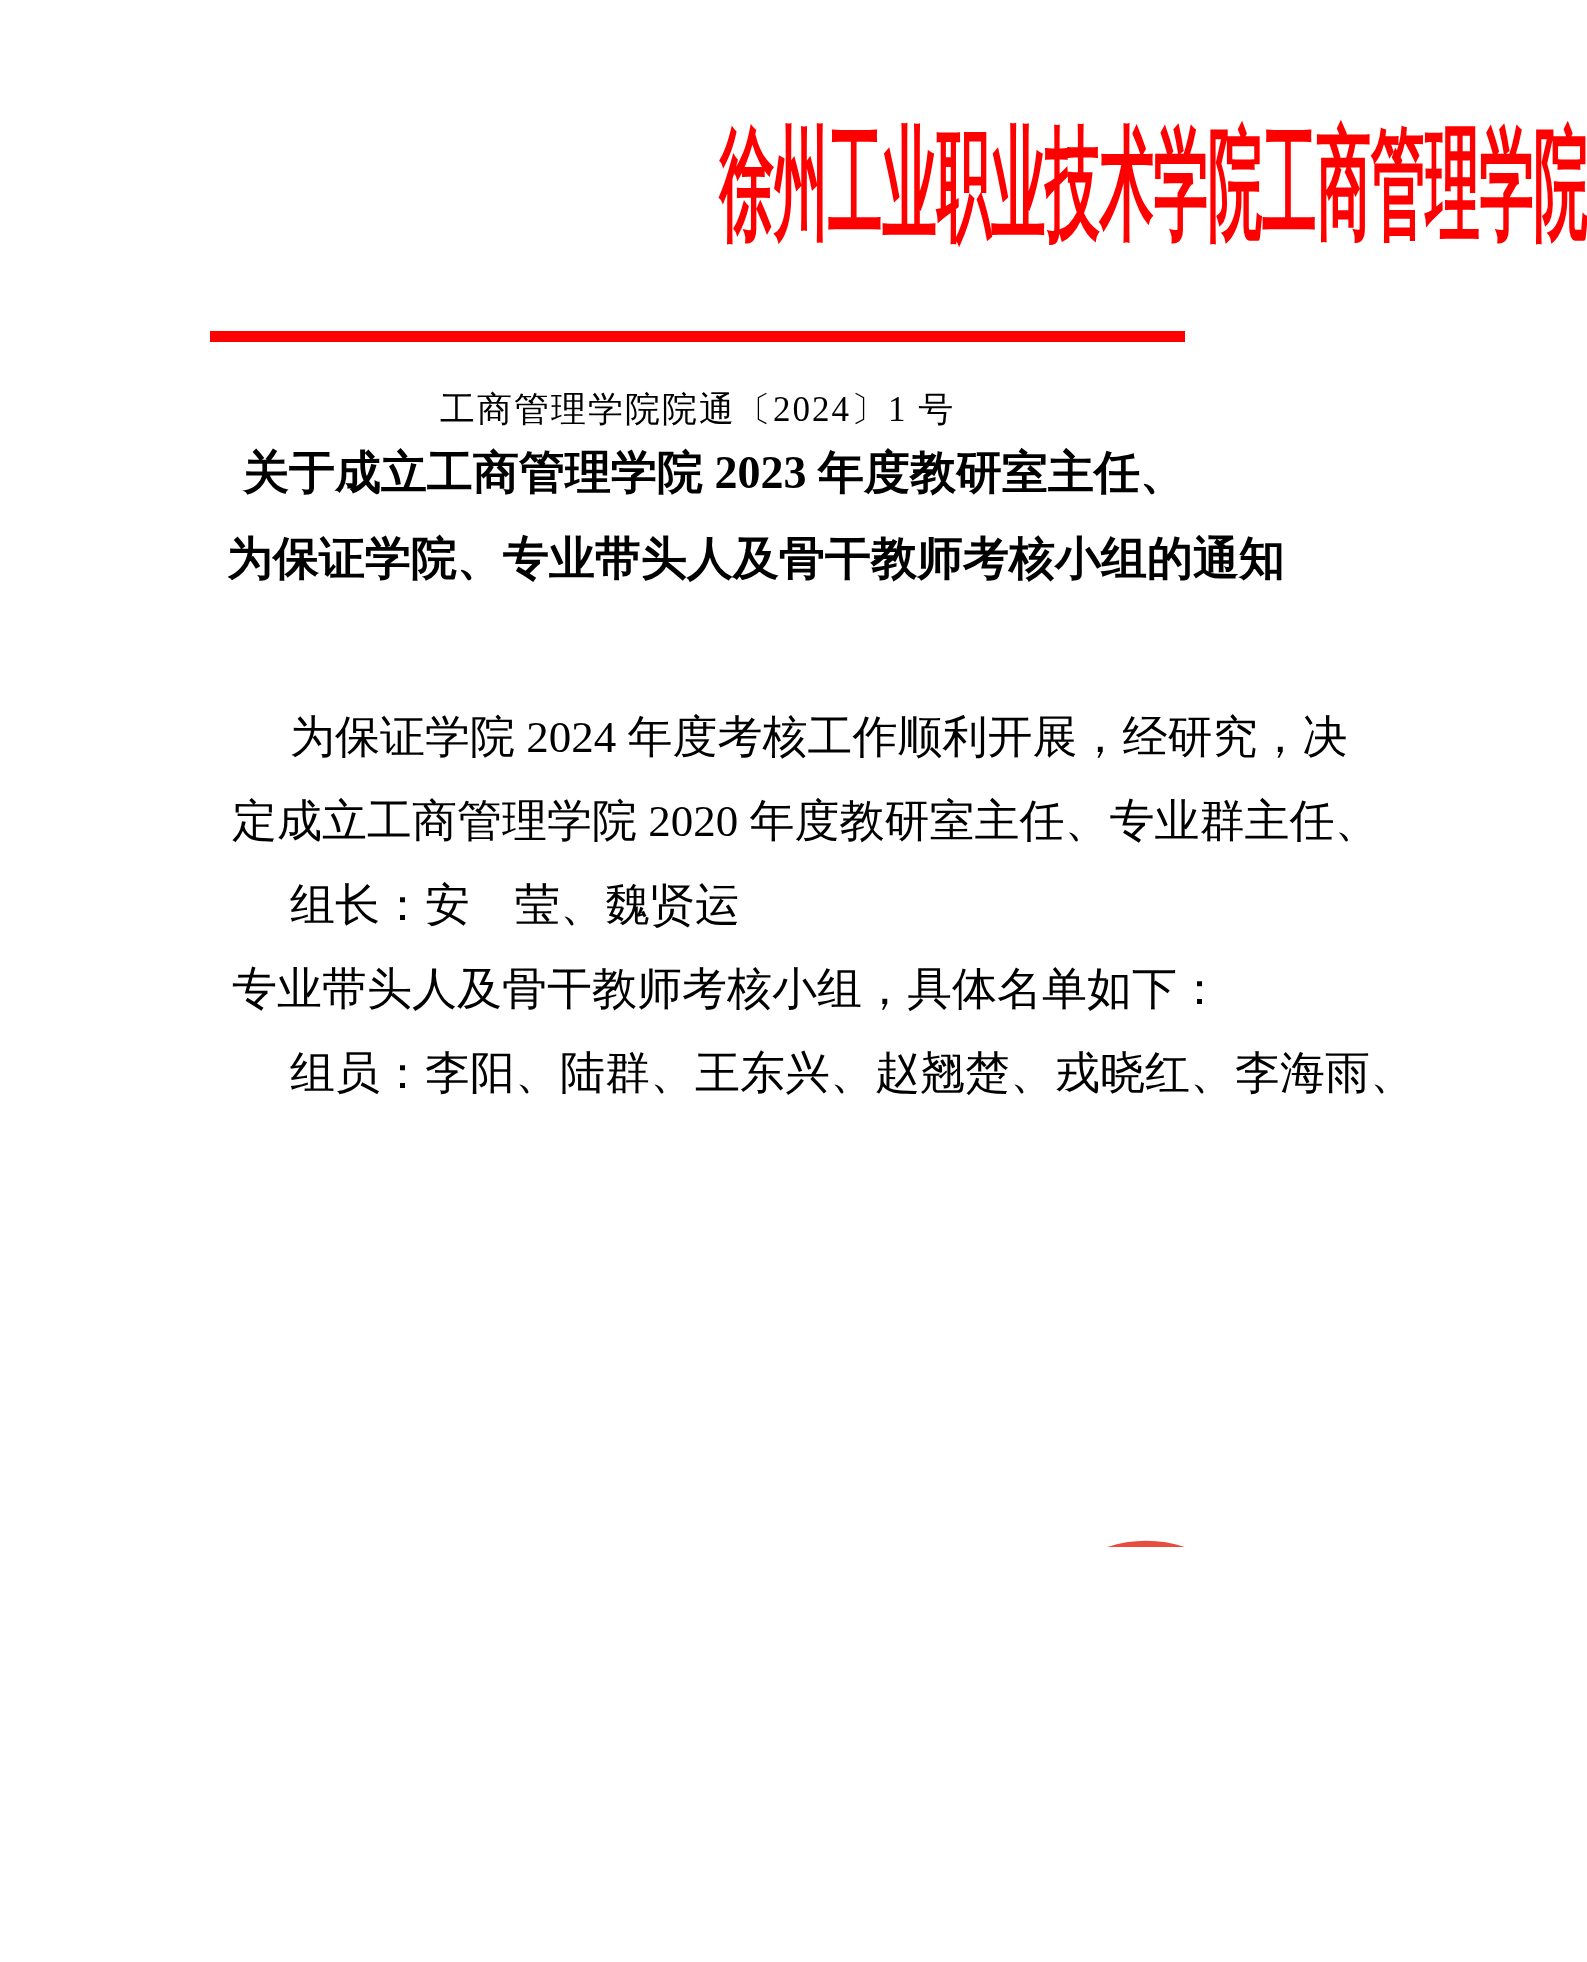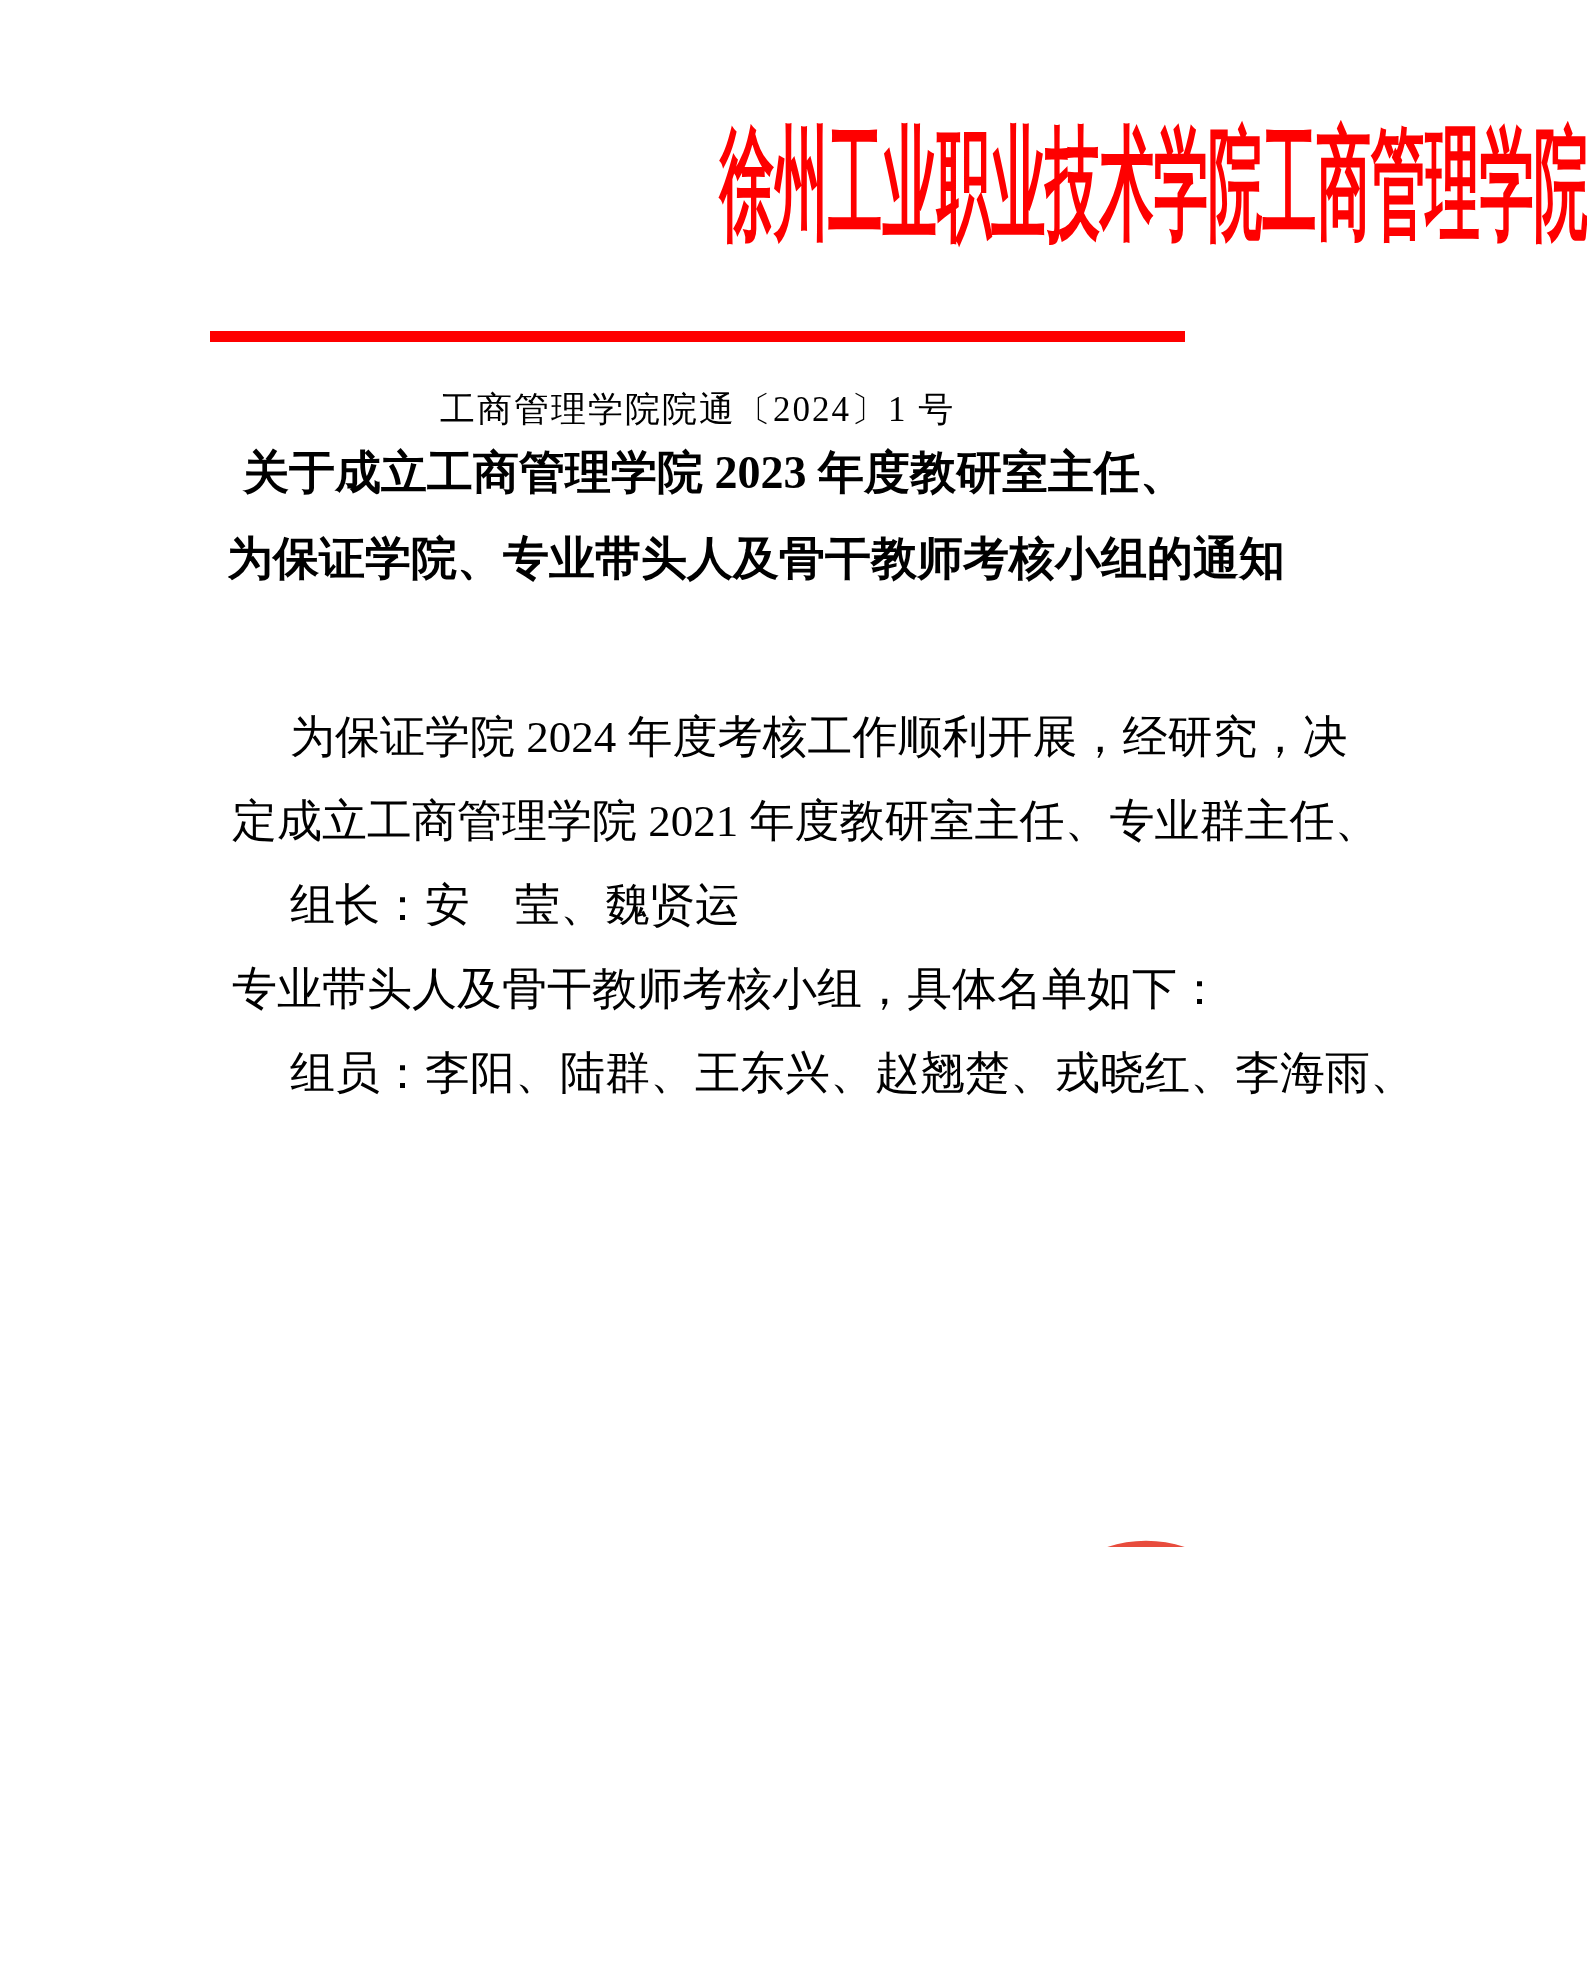--- a/index.html
+++ b/index.html
@@ -93,21 +93,21 @@
 
   <div class="doc-number">工商管理学院院通〔2024〕1 号</div>
 
   <div class="notice-title">
     <div><span>关于成立工商管理学院 </span><span class="year">2023</span><span> 年度教研室主任、</span></div>
     <div>为保证学院、专业带头人及骨干教师考核小组的通知</div>
   </div>
 
   <div class="body-block">
       <div class="body-line indent">为保证学院 2024 年度考核工作顺利开展，经研究，决</div>
-      <div class="body-line">定成立工商管理学院 2021 年度教研室主任、专业群主任、</div>
+      <div class="body-line">定成立工商管理学院 2020 年度教研室主任、专业群主任、</div>
       <div class="body-line indent">组长：安　莹、魏贤运</div>
       <div class="body-line">专业带头人及骨干教师考核小组，具体名单如下：</div>
       <div class="body-line indent">组员：李阳、陆群、王东兴、赵翘楚、戎晓红、李海雨、</div>
     </div>
 
   <div class="signature">徐州工业职业技术学院工商管理学院</div>
 
   <div class="sign-date">2024 年 4 月 25 日</div>
 
   <svg class="seal" viewBox="0 0 250 250">

